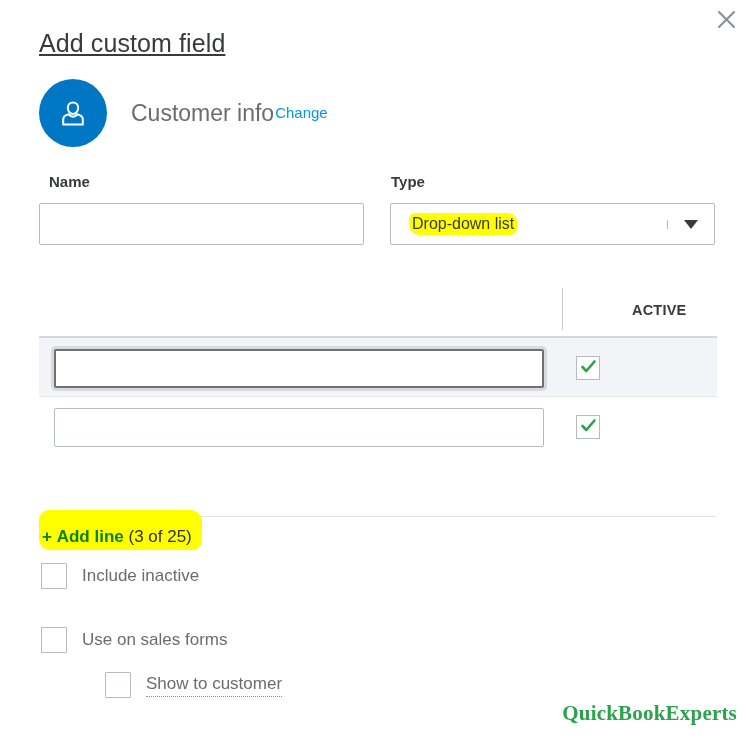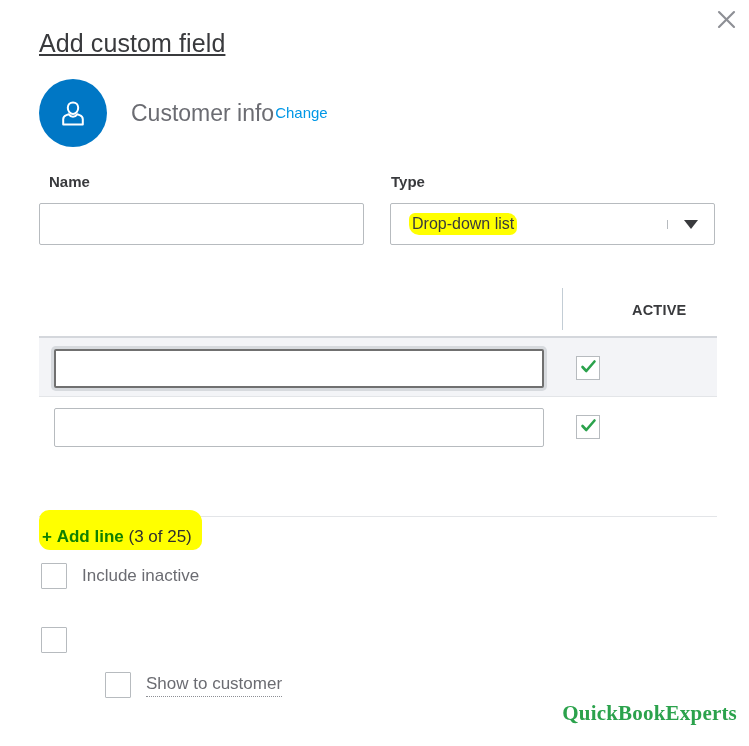--- a/index.html
+++ b/index.html
@@ -384,20 +384,21 @@
     </span>
   </div>
 
   <div class="opt-row opt-include">
     <span class="opt-box"></span>
     <span class="opt-label">Include inactive</span>
   </div>
 
   <div class="opt-row opt-sales">
     <span class="opt-box"></span>
+    <span class="opt-label">Use on sales forms</span>
   </div>
 
   <div class="opt-row opt-show">
     <span class="opt-box"></span>
     <span class="opt-label dotted">Show to customer</span>
   </div>
 
   <div class="watermark">QuickBookExperts</div>
 
 </div>

